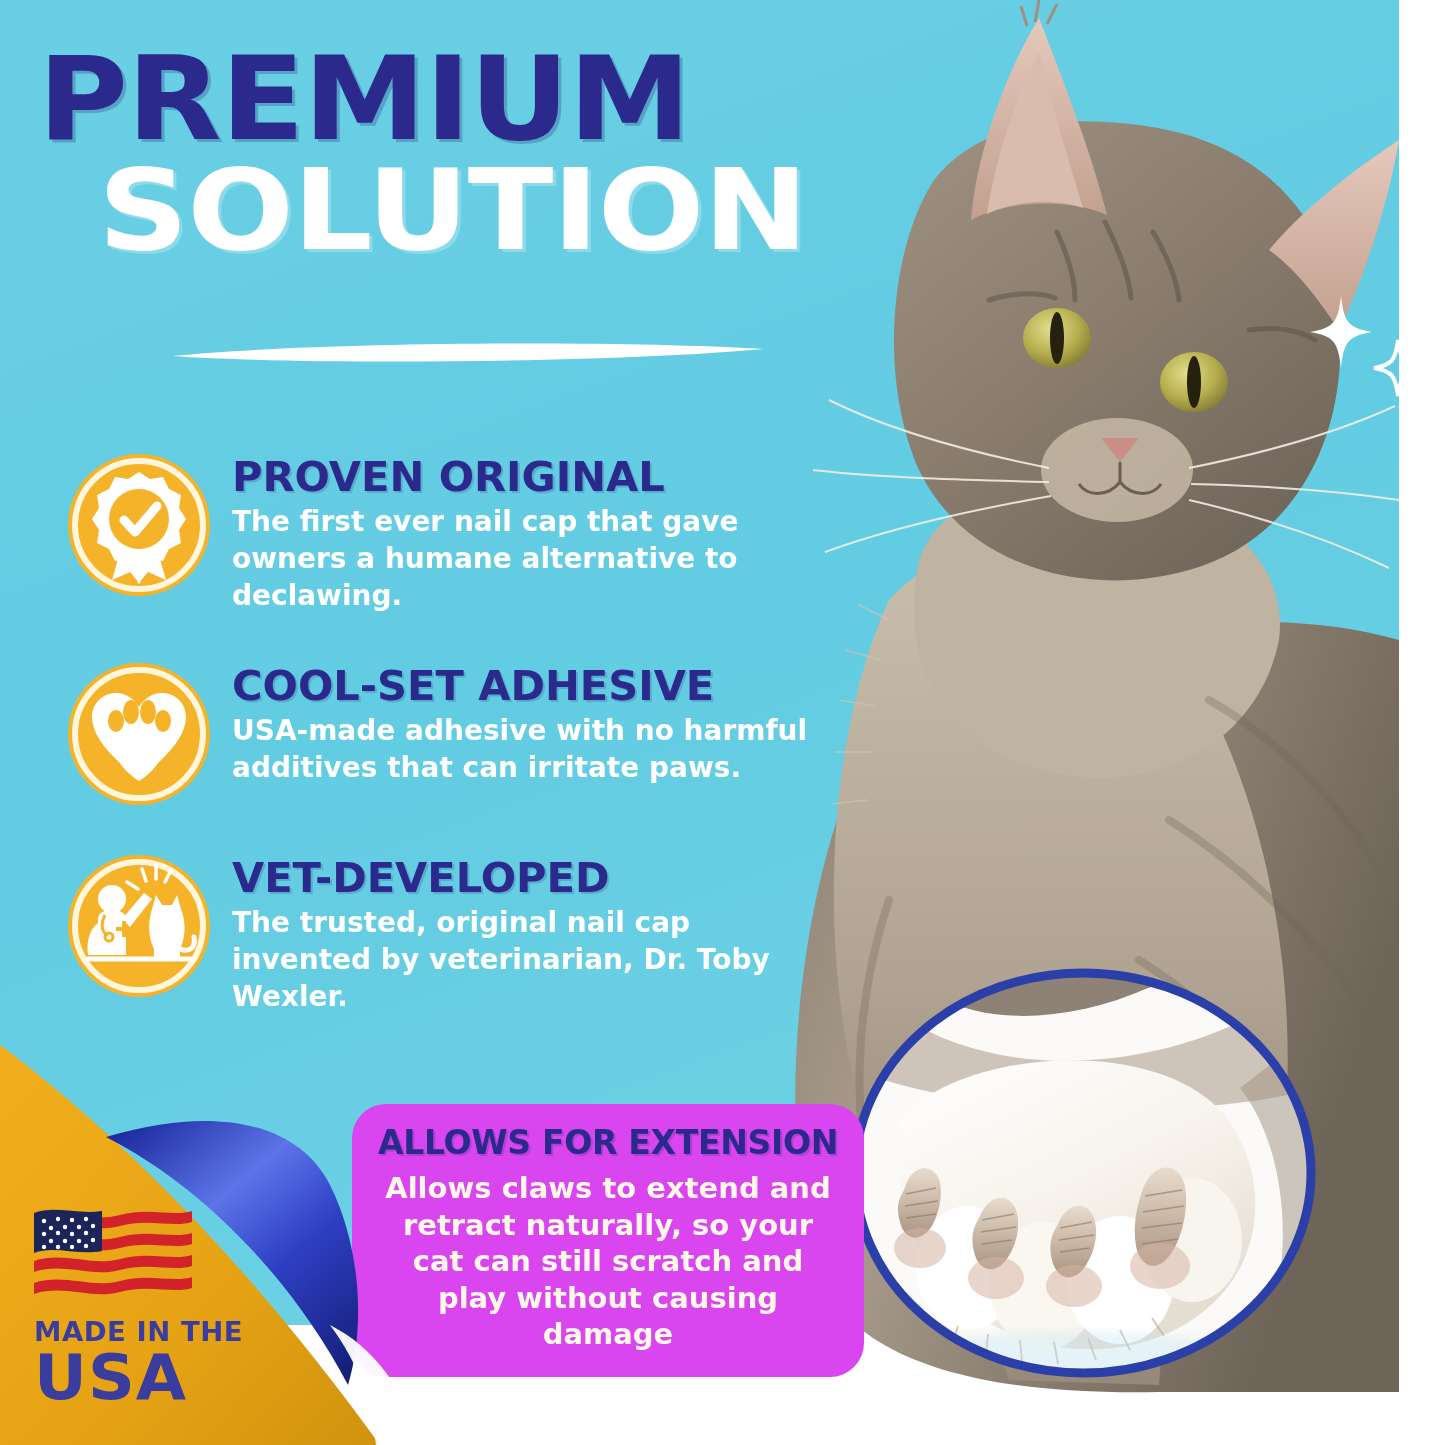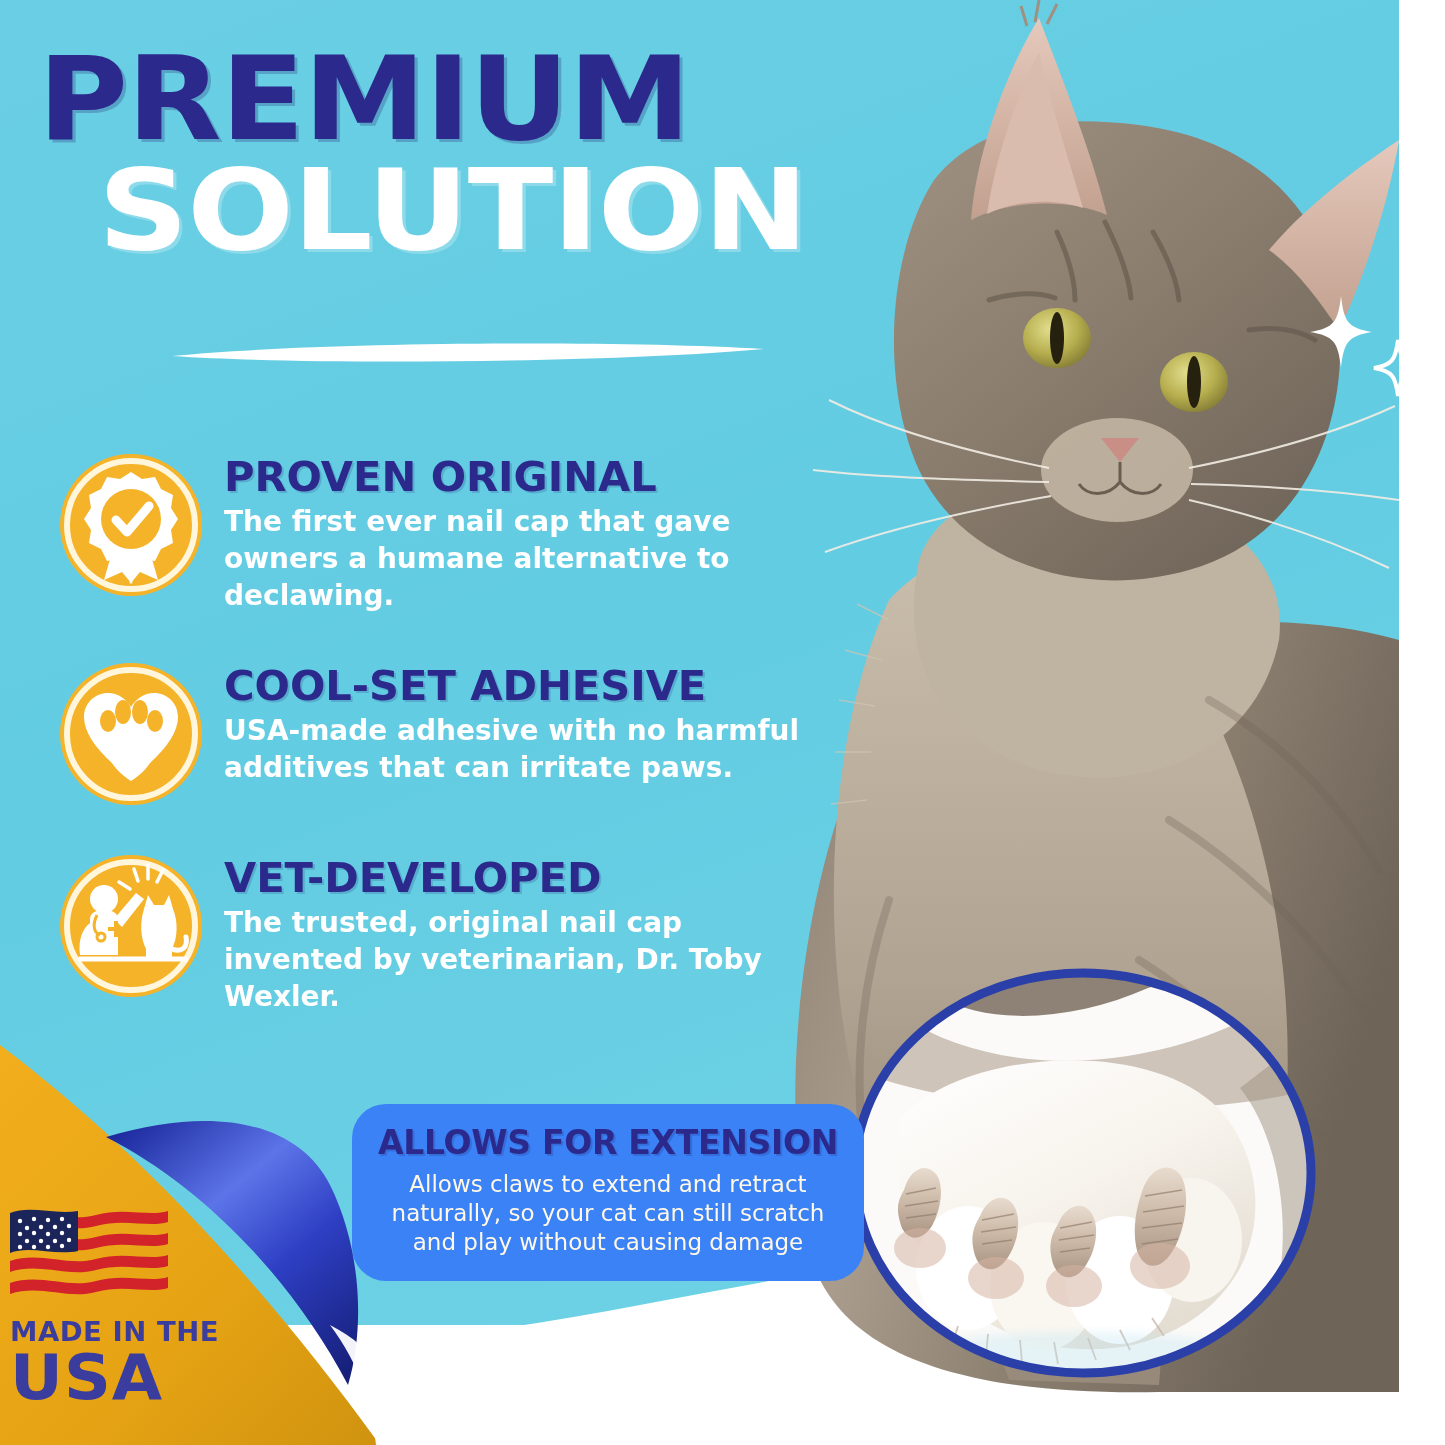--- a/index.html
+++ b/index.html
@@ -74,21 +74,21 @@
     position: absolute;
     left: 172px;
     top: 340px;
     width: 592px;
     height: 26px;
   }
 
   
   .features {
     position: absolute;
-    left: 56px;
+    left: 64px;
     top: 448px;
     width: 790px;
   }
   .feature {
     display: flex;
     align-items: flex-start;
     margin-bottom: 42px;
   }
   .feature-icon {
     flex: 0 0 auto;
@@ -122,56 +122,56 @@
   }
 
   
   .callout {
     position: absolute;
     left: 352px;
     top: 1104px;
     width: 512px;
     box-sizing: border-box;
     padding: 22px 26px 24px 26px;
-    background: #3b82f6;
+    background: #d946ef;
     border-radius: 34px;
     text-align: center;
     z-index: 6;
   }
   .callout-title {
     margin: 0;
     font-family: "DejaVu Sans", sans-serif;
     font-weight: 700;
     font-size: 33px;
     line-height: 1.04;
     letter-spacing: -0.3px;
     color: #2B2A8C;
     text-shadow: 2px 2px 0 rgba(30,30,110,0.2);
   }
   .callout-body {
     margin: 10px 0 0 0;
     font-family: "DejaVu Sans", sans-serif;
-    font-weight: 400;
-    font-size: 23px;
+    font-weight: 700;
+    font-size: 29px;
     line-height: 1.26;
     color: #FFF8E6;
   }
 
   
   .curl-layer {
     position: absolute;
     left: 0;
     bottom: 0;
     width: 480px;
     height: 420px;
     z-index: 7;
   }
   .usa-badge {
     position: absolute;
-    left: 10px;
+    left: 34px;
     bottom: 36px;
     width: 230px;
     z-index: 8;
     text-align: left;
   }
   .flag { width: 160px; height: 95px; display: block; margin-bottom: 18px; }
   .usa-line1 {
     margin: 0;
     font-family: "DejaVu Sans", sans-serif;
     font-weight: 700;

